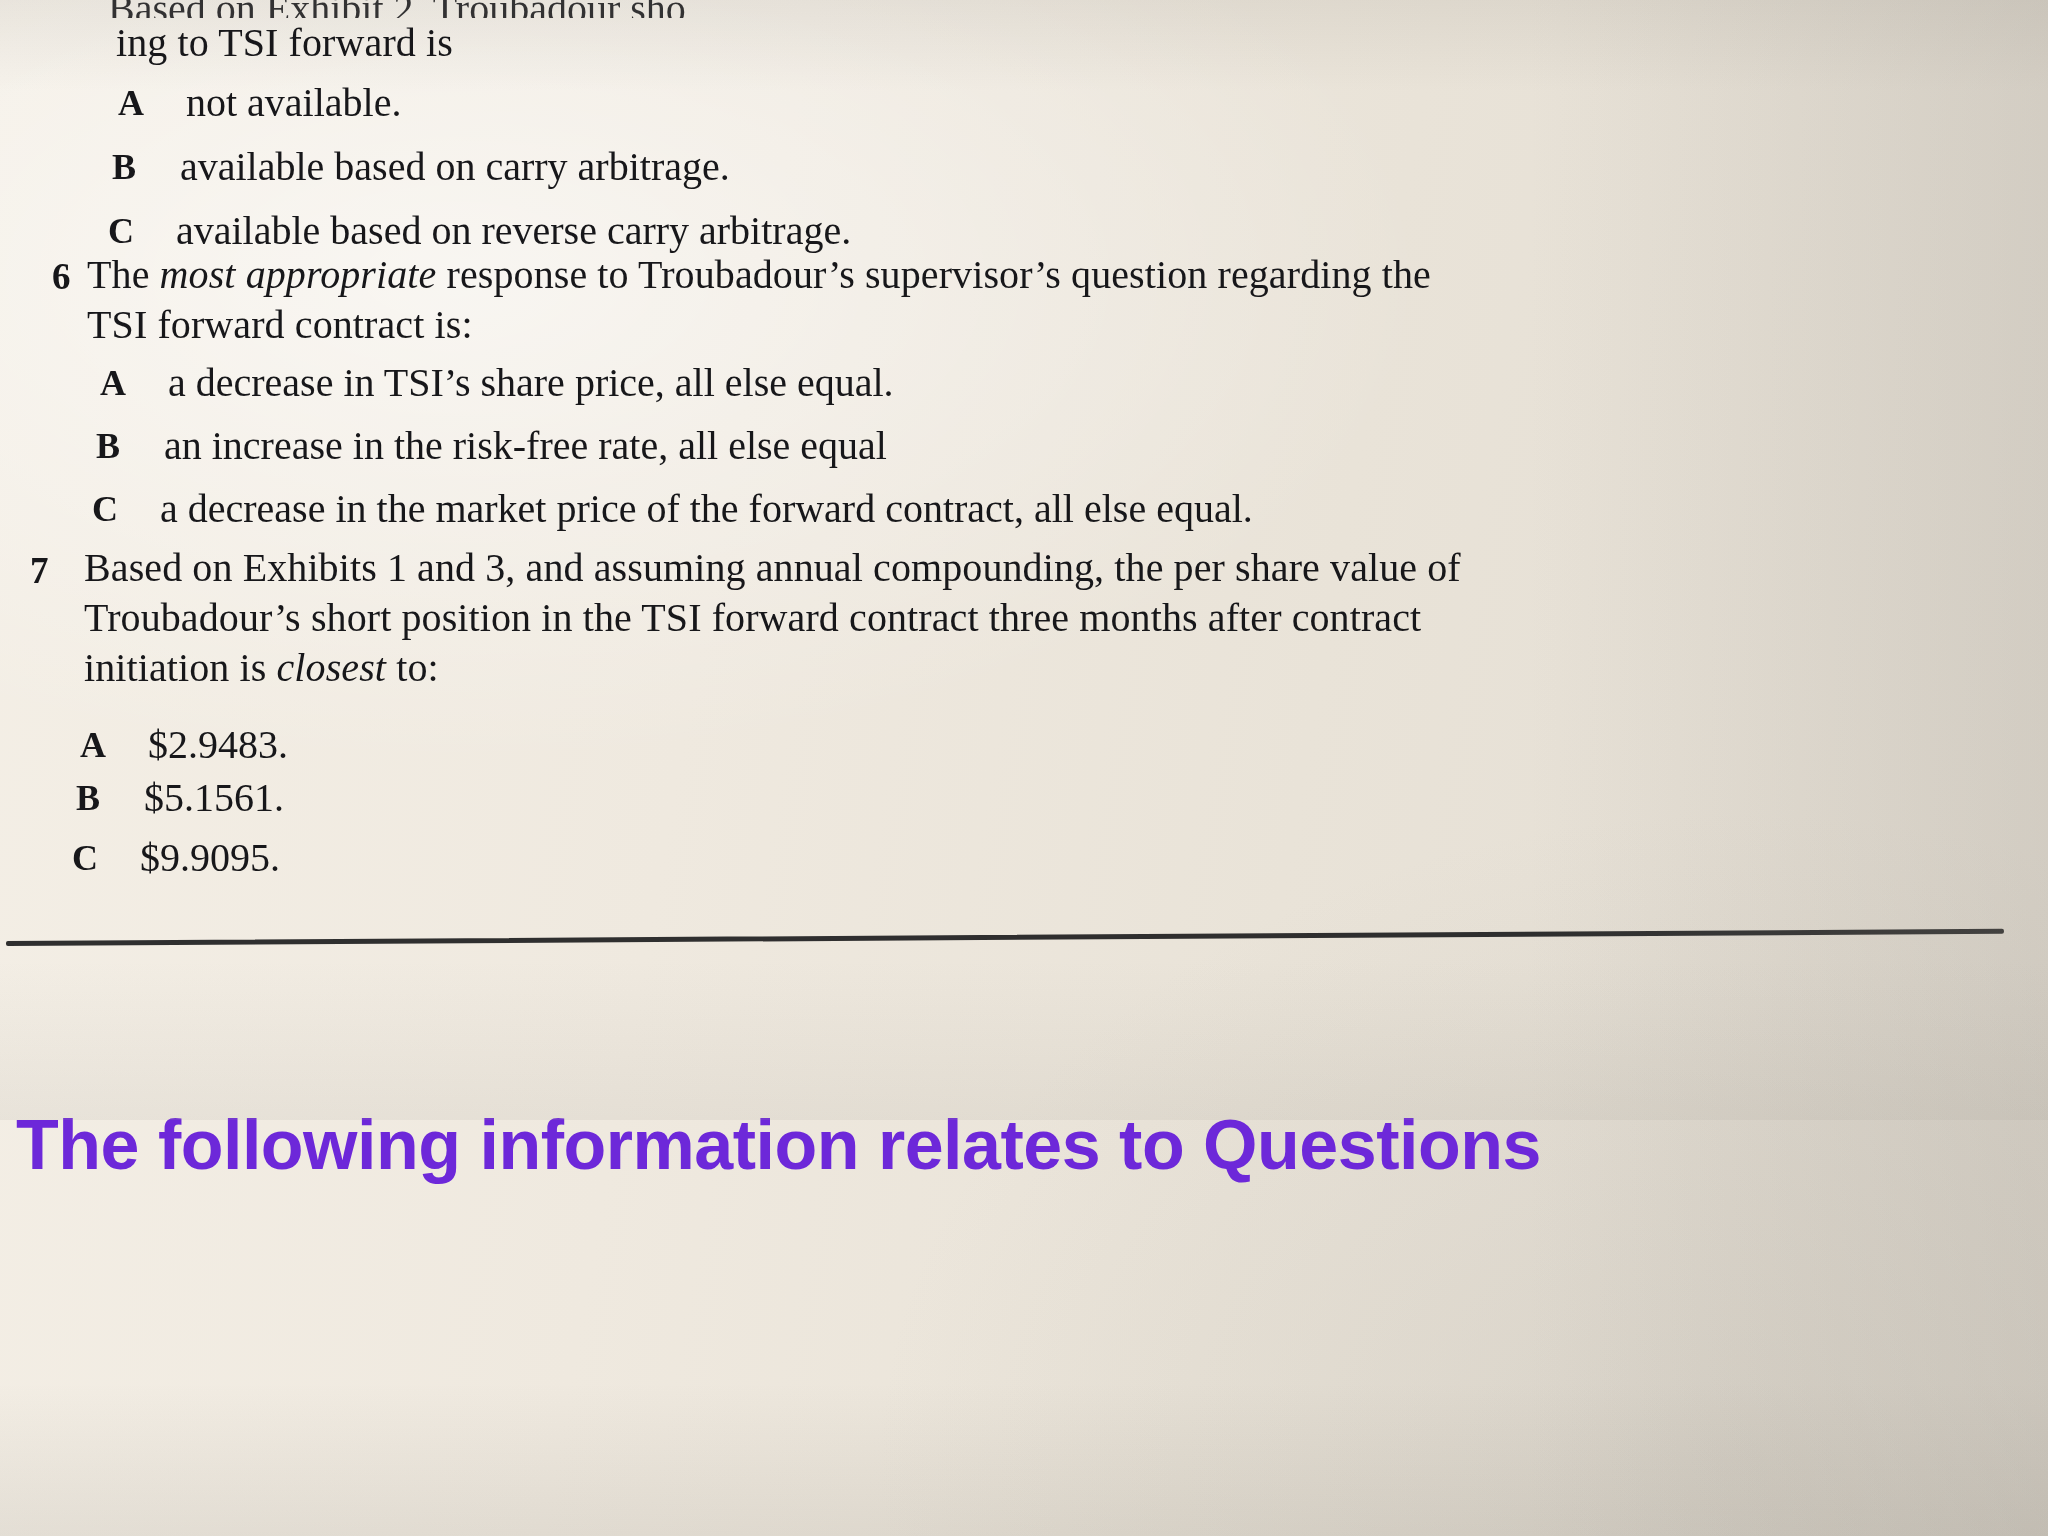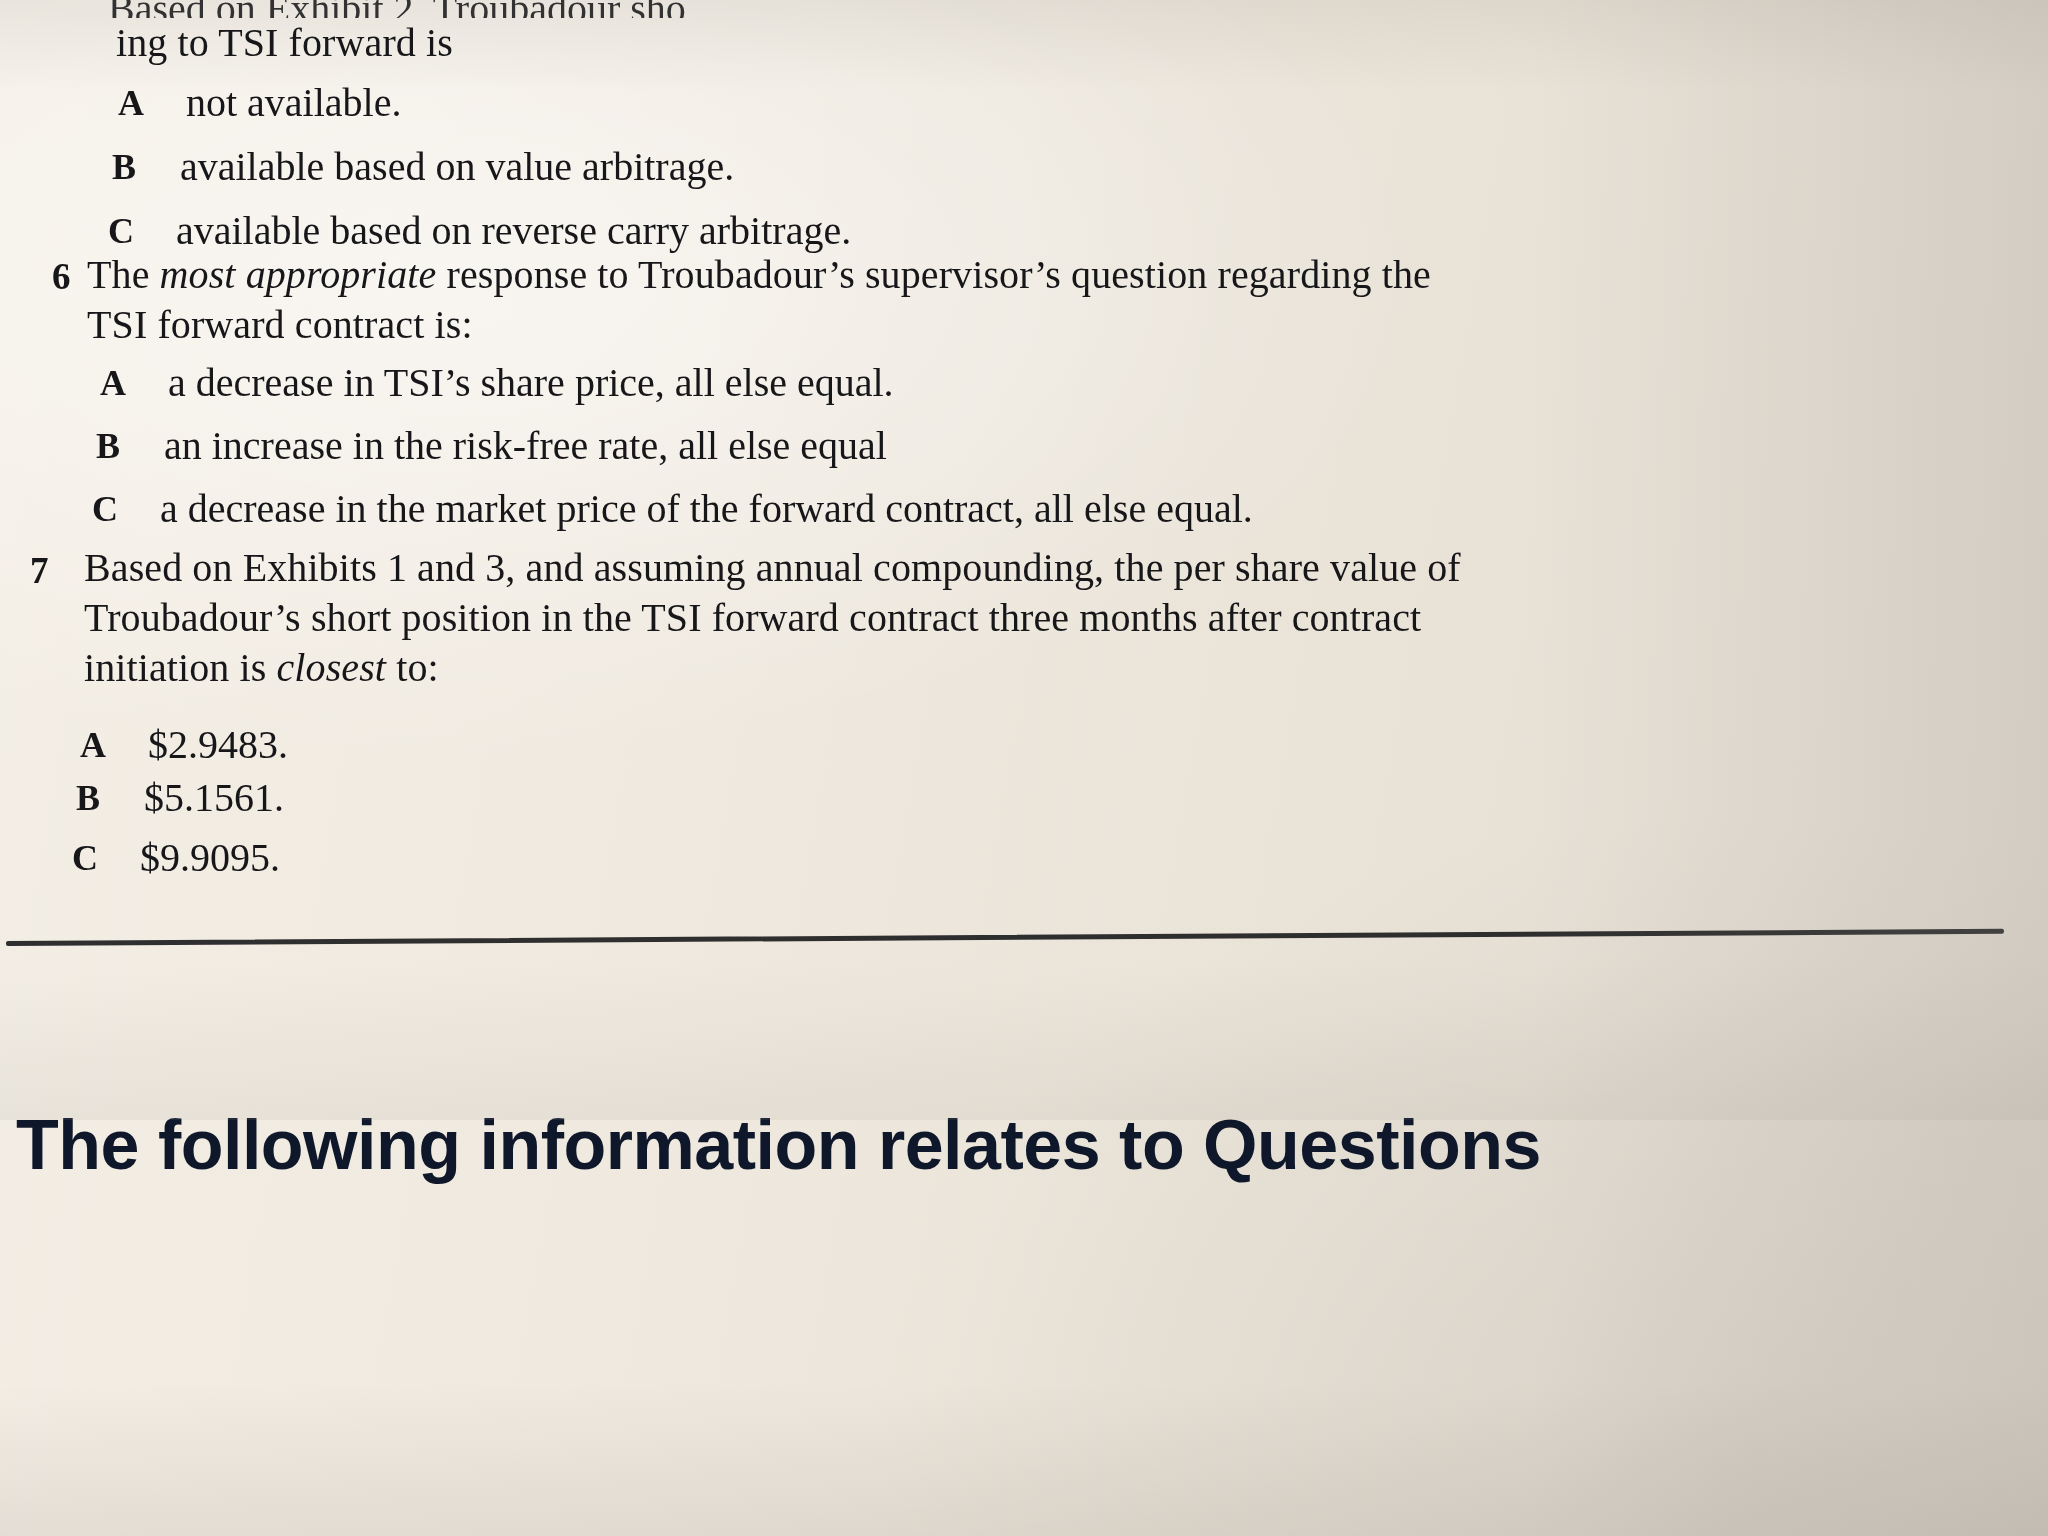--- a/index.html
+++ b/index.html
@@ -118,21 +118,21 @@
     width: 2010px;
     height: 431px;
     overflow: hidden;
   }
   .bottom-heading .bh-text {
     font-family: "Liberation Sans", sans-serif;
     font-weight: 700;
     font-size: 70px;
     line-height: 80px;
     letter-spacing: -0.5px;
-    color: #0f172a;
+    color: #6d28d9;
   }
 
   
   .shade-right {
     position: absolute;
     right: 0;
     top: 0;
     width: 520px;
     height: 1536px;
     background: linear-gradient(270deg, rgba(150,145,135,0.22), rgba(150,145,135,0));
@@ -162,21 +162,21 @@
     </div>
 
     <div class="qtext" style="position:absolute; left:116px; top:18px; width:1400px;">ing to TSI forward is</div>
 
     <div class="choice" style="position:absolute; left:118px; top:78px; width:1500px;">
       <span class="letter">A</span>
       <span class="ctext">not available.</span>
     </div>
     <div class="choice" style="position:absolute; left:112px; top:142px; width:1500px;">
       <span class="letter">B</span>
-      <span class="ctext">available based on value arbitrage.</span>
+      <span class="ctext">available based on carry arbitrage.</span>
     </div>
     <div class="choice" style="position:absolute; left:108px; top:206px; width:1500px;">
       <span class="letter">C</span>
       <span class="ctext">available based on reverse carry arbitrage.</span>
     </div>
   </div>
 
   <div class="qblock" style="left:0px; top:0px; width:2048px;">
     <span class="qnum" style="left:52px; top:255px;">6</span>
 

